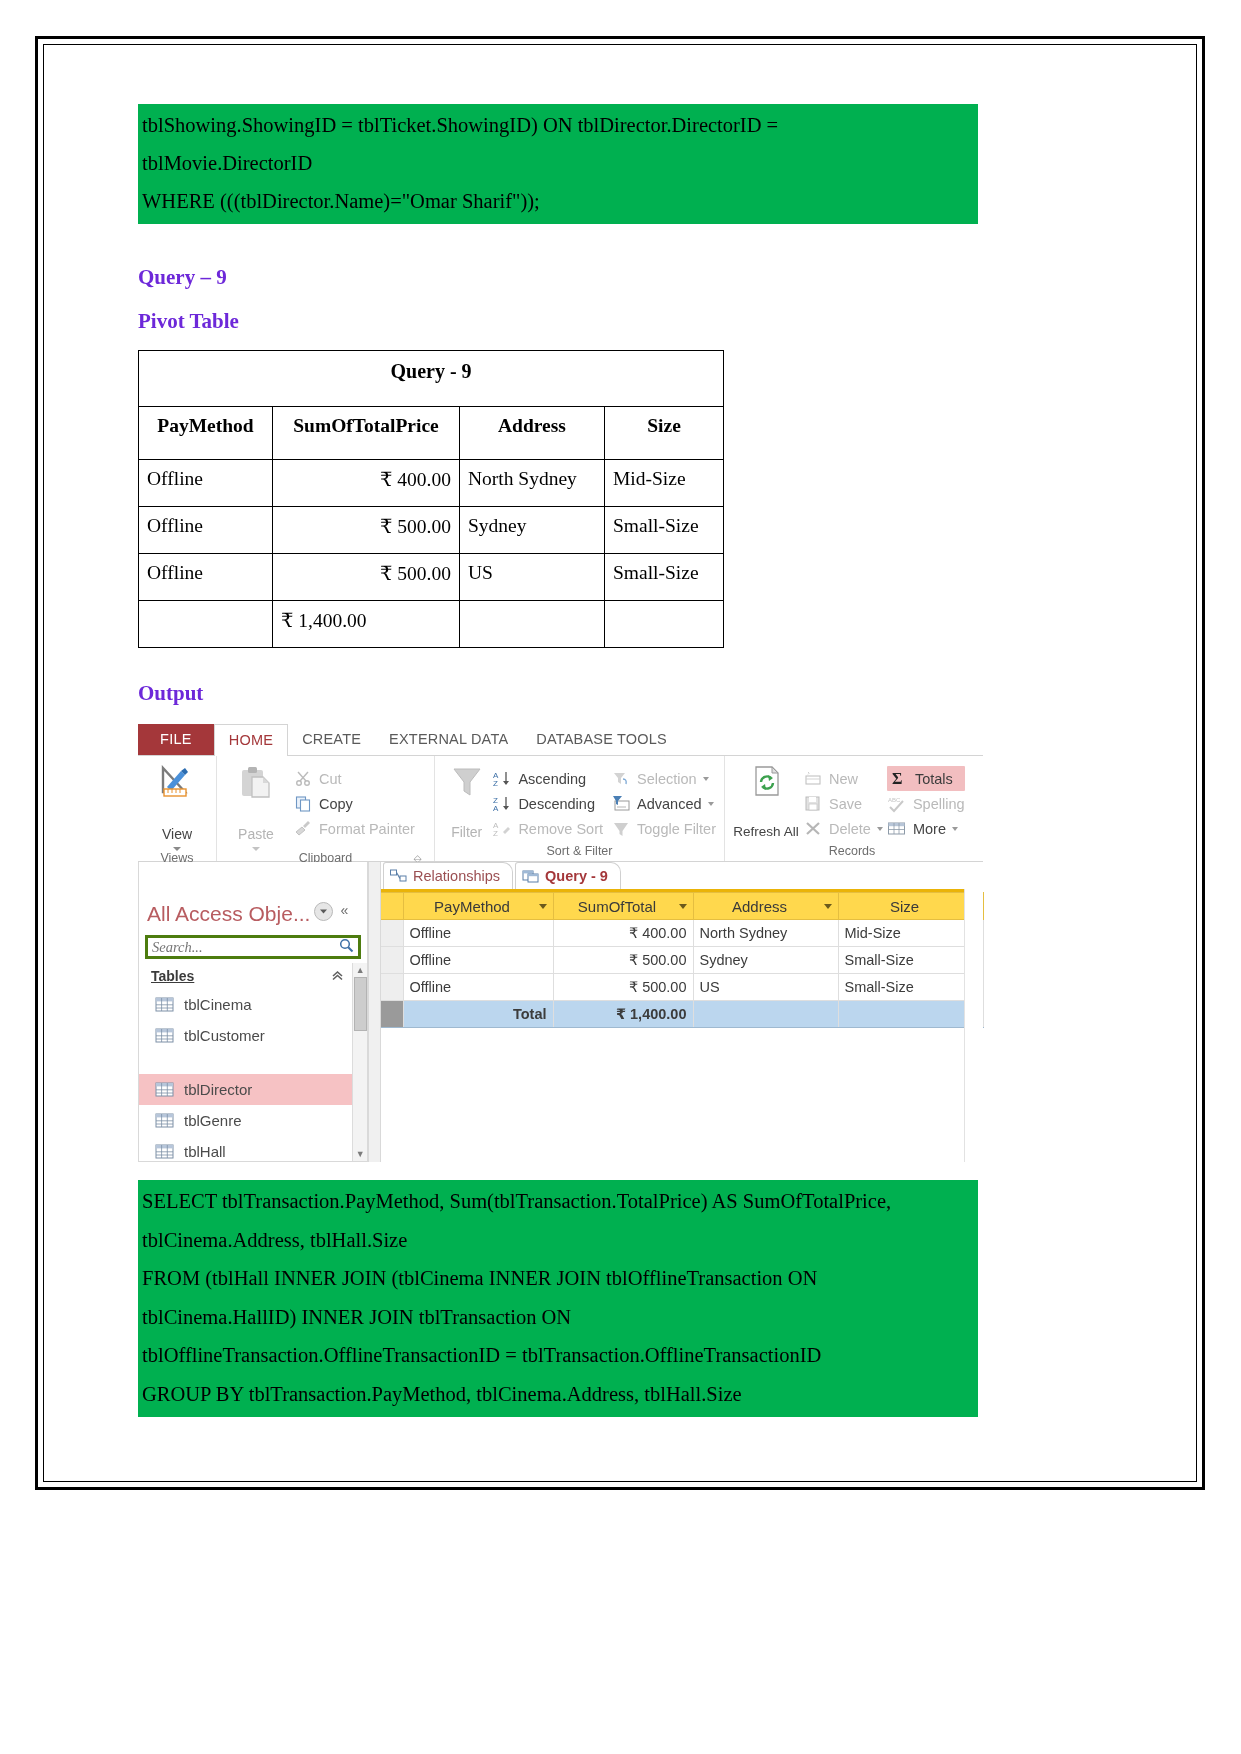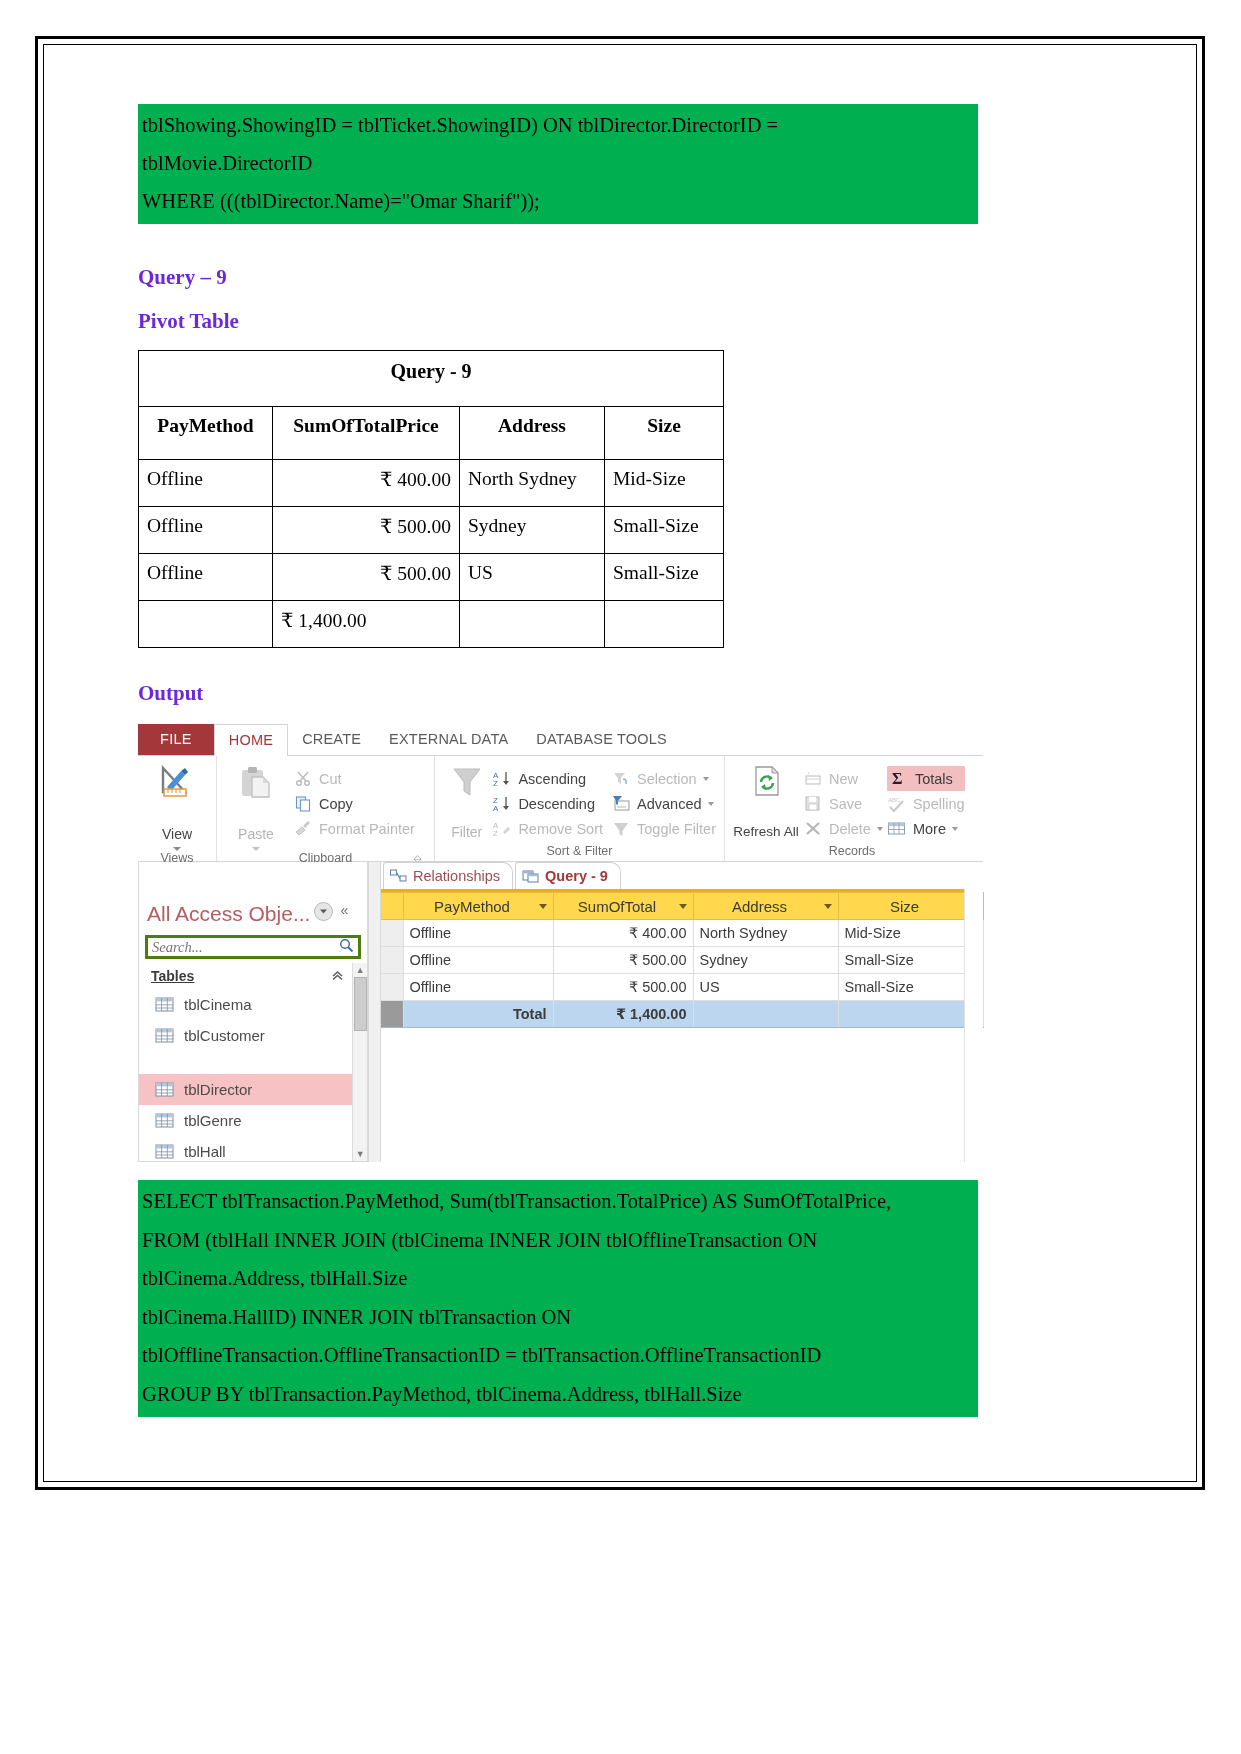--- a/index.html
+++ b/index.html
@@ -1002,21 +1002,21 @@
           <div class="ds-rightgutter"></div>
         </div>
       </div>
     </div>
 
     <div style="height:6px"></div>
     <div style="height:12px"></div>
 
     <div class="sql-block bottom">
       <div class="sql-line">SELECT tblTransaction.PayMethod, Sum(tblTransaction.TotalPrice) AS SumOfTotalPrice,</div>
+      <div class="sql-line">tblCinema.Address, tblHall.Size</div>
       <div class="sql-line">FROM (tblHall INNER JOIN (tblCinema INNER JOIN tblOfflineTransaction ON</div>
-      <div class="sql-line">tblCinema.Address, tblHall.Size</div>
       <div class="sql-line">tblCinema.HallID) INNER JOIN tblTransaction ON</div>
       <div class="sql-line">tblOfflineTransaction.OfflineTransactionID = tblTransaction.OfflineTransactionID</div>
       <div class="sql-line">GROUP BY tblTransaction.PayMethod, tblCinema.Address, tblHall.Size</div>
     </div>
 
   </div>
 </div>
 
 </body></html>

